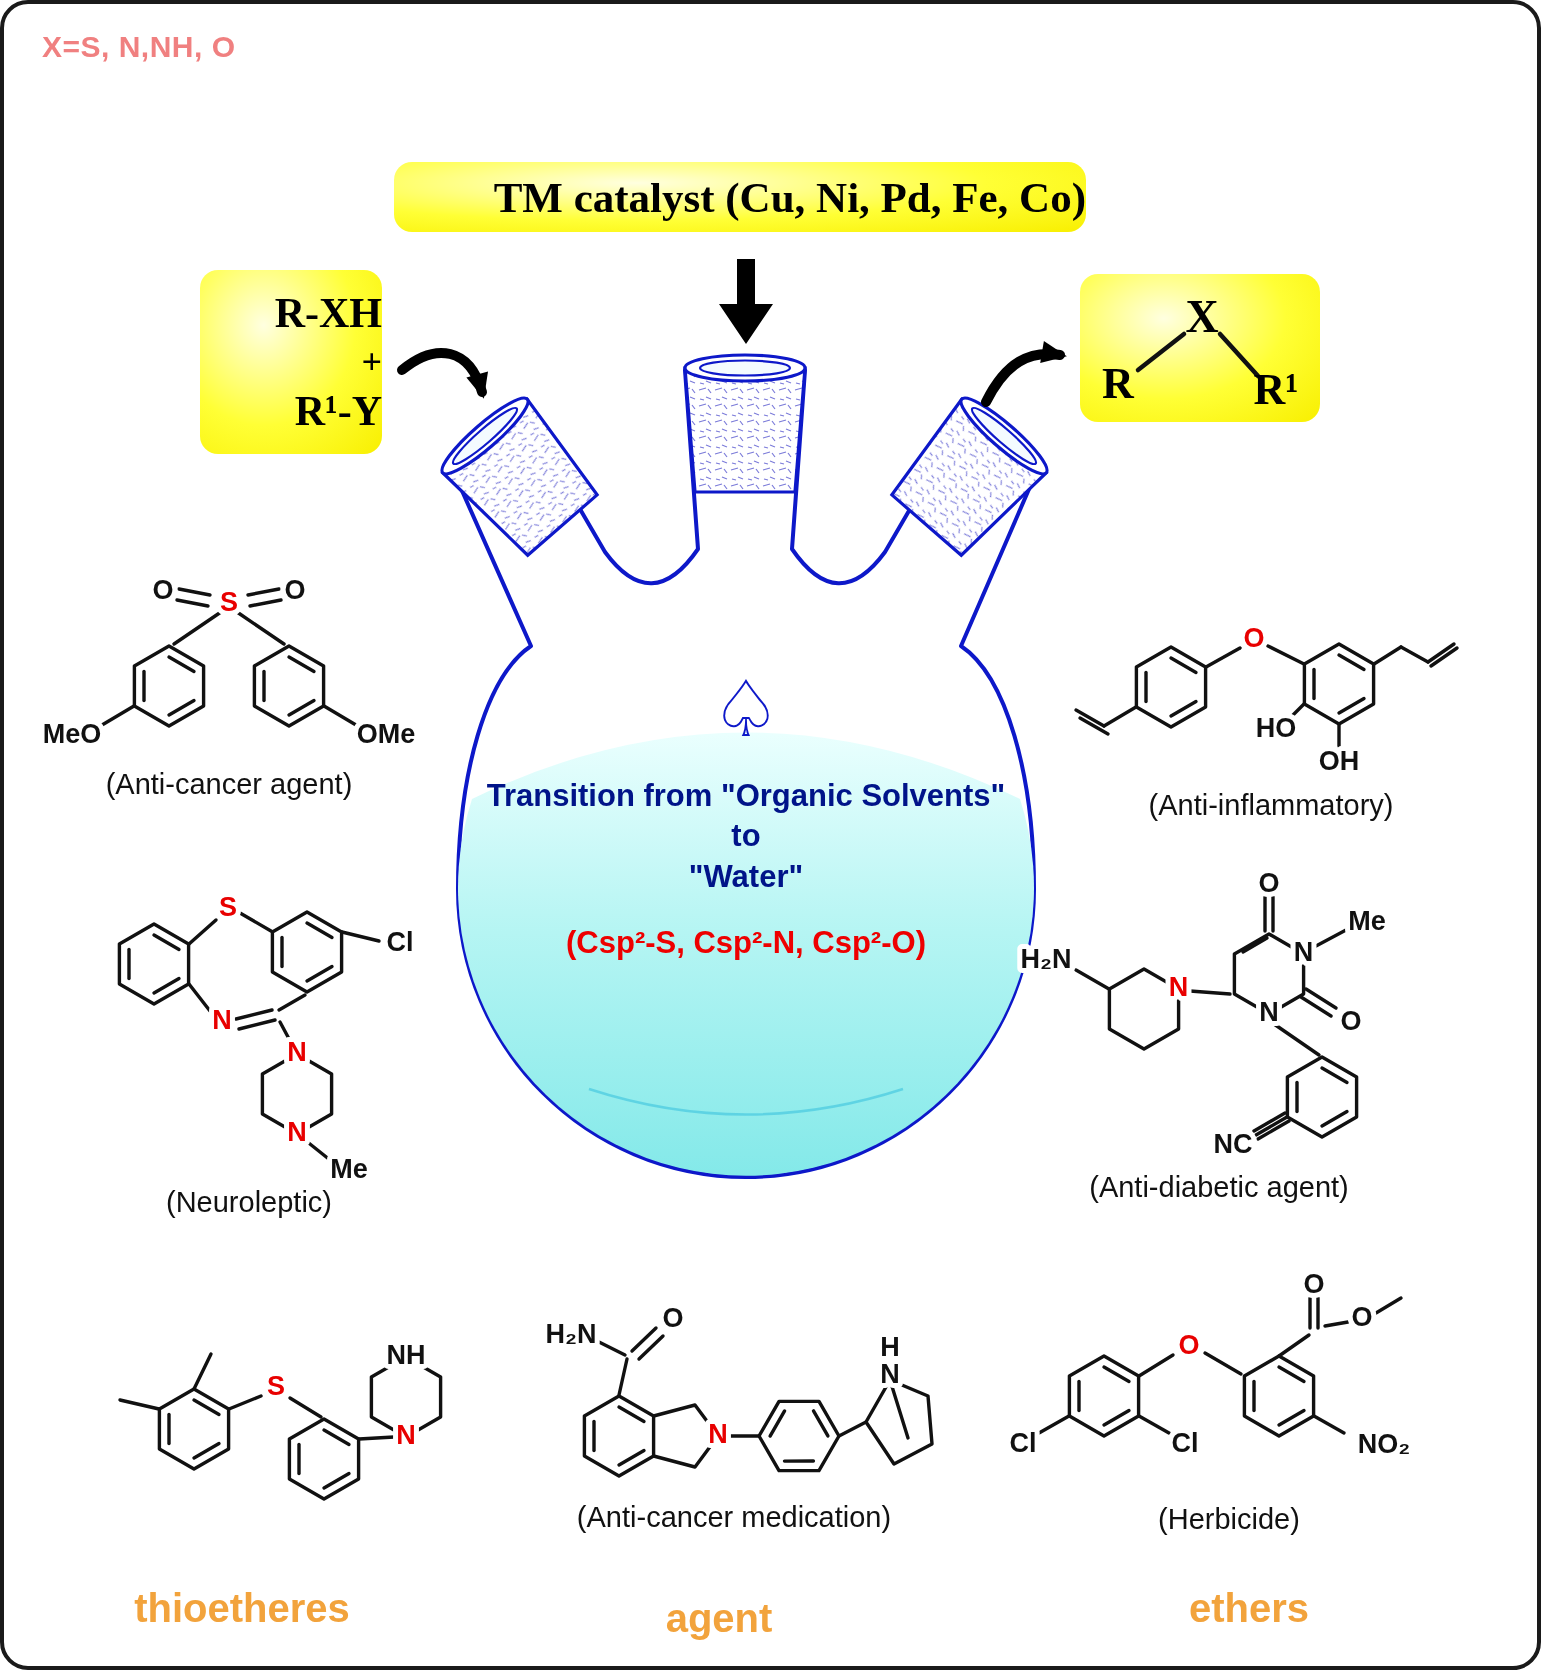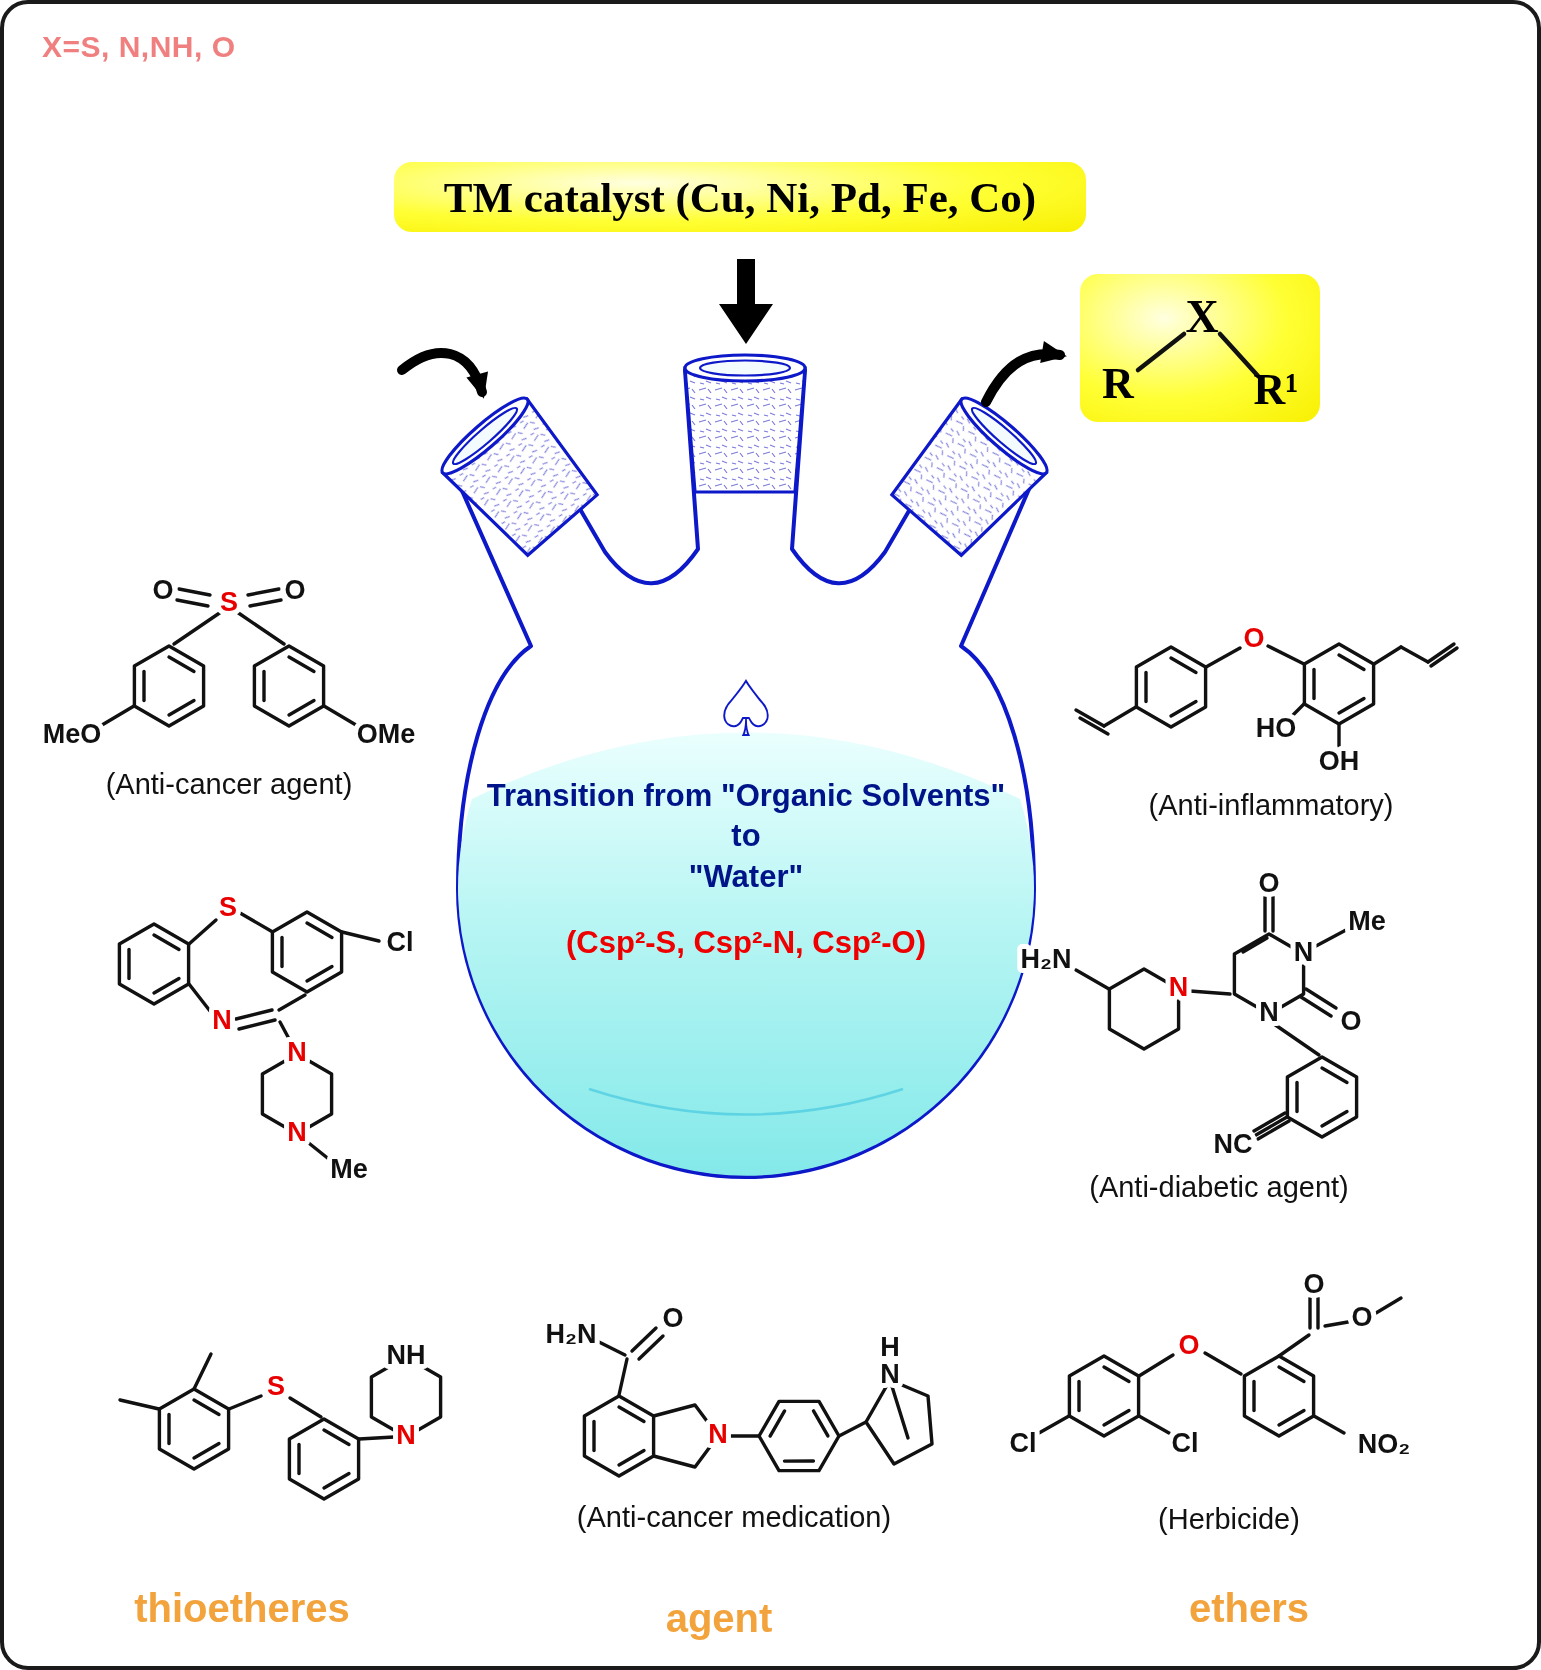--- a/index.html
+++ b/index.html
@@ -11,21 +11,21 @@
   .abs { position:absolute; }
   .legend {
     position:absolute; top:26px; font-weight:bold; font-size:30px;
     color:#f08080; letter-spacing:.5px; white-space:nowrap;
   }
   .legend.left { left:38px; }
   .legend.right { right:42px; text-align:right; }
   .yellow-box {
     position:absolute; border-radius:18px;
     background: radial-gradient(ellipse at 35% 30%, #ffffe0 0%, #ffff35 55%, #f8ef00 100%);
-    display:flex; align-items:center; justify-content:center; flex-direction:column;
+    display:flex; align-items:flex-end; justify-content:center; flex-direction:column;
     font-family:"Liberation Serif", serif; font-weight:bold; color:#000;
   }
   #catalyst-box { left:390px; top:158px; width:692px; height:70px; font-size:43px; }
   #reactants-box { left:196px; top:266px; width:182px; height:184px; font-size:42px; line-height:1.25; }
   #product-box { left:1076px; top:270px; width:240px; height:148px; }
   #product-box svg { display:block; }
   .flask-text {
     position:absolute; left:442px; top:772px; width:600px; text-align:center;
     color:#001489; font-weight:bold; font-size:31px; line-height:1.3;
   }
@@ -109,20 +109,25 @@
     <path d="M 398,366 C 432,338 466,344 478,388" fill="none" stroke="#000" stroke-width="10" stroke-linecap="round" marker-end="url(#ah)"></path>
     <path d="M 982,398 C 1002,358 1026,346 1056,351" fill="none" stroke="#000" stroke-width="10" stroke-linecap="round" marker-end="url(#ah)"></path>
   </svg>
 
   <div class="legend left">X=S, N,NH, O</div>
 
   <div class="yellow-box" id="catalyst-box">
     <span>TM catalyst (Cu, Ni, Pd, Fe, Co)</span>
   </div>
 
+  <div class="yellow-box" id="reactants-box">
+    <div>R-XH</div>
+    <div style="font-size:36px">+</div>
+    <div>R¹-Y</div>
+  </div>
 
   <div class="yellow-box" id="product-box">
     <svg width="240" height="148" viewBox="0 0 240 148">
       <g>
         <line x1="104" y1="60" x2="58" y2="96" stroke="#111" stroke-width="4.5" stroke-linecap="round"></line>
         <line x1="140" y1="60" x2="178" y2="102" stroke="#111" stroke-width="4.5" stroke-linecap="round"></line>
       </g>
       <text class="serif-letter" x="122" y="58" font-size="46">X</text>
       <text class="serif-letter" x="38" y="124" font-size="44">R</text>
       <text class="serif-letter" x="196" y="130" font-size="44">R¹</text>
@@ -199,20 +204,21 @@
         <line class="bond" x1="231" y1="173" x2="246" y2="201"></line>
         <line class="bond" x1="251" y1="287" x2="281" y2="311"></line>
       </g>
       <text class="atom red" x="179" y="60">S</text>
       <text class="atom black" x="351" y="95">Cl</text>
       <text class="atom red" x="173" y="173">N</text>
       <text class="atom red" x="248" y="205">N</text>
       <text class="atom red" x="248" y="285">N</text>
       <text class="atom black" x="300" y="322">Me</text>
     </svg>
+    <figcaption>(Neuroleptic)</figcaption>
   </figure>
 
   <figure class="mol" style="left:980px; top:835px; width:470px">
     <svg width="470" height="330" viewBox="0 0 470 330">
       <polygon class="ringline" points="285,95 319.6,115 319.6,155 285,175 250.4,155 250.4,115"></polygon>
       <polygon class="ringline" points="160,130 194.6,150 194.6,190 160,210 125.4,190 125.4,150"></polygon>
       <use href="#benz" x="338" y="258"></use>
       <g>
         <line class="bond" x1="259" y1="113" x2="283" y2="99"></line>
         <line class="bond" x1="281" y1="92" x2="281" y2="58"></line>

